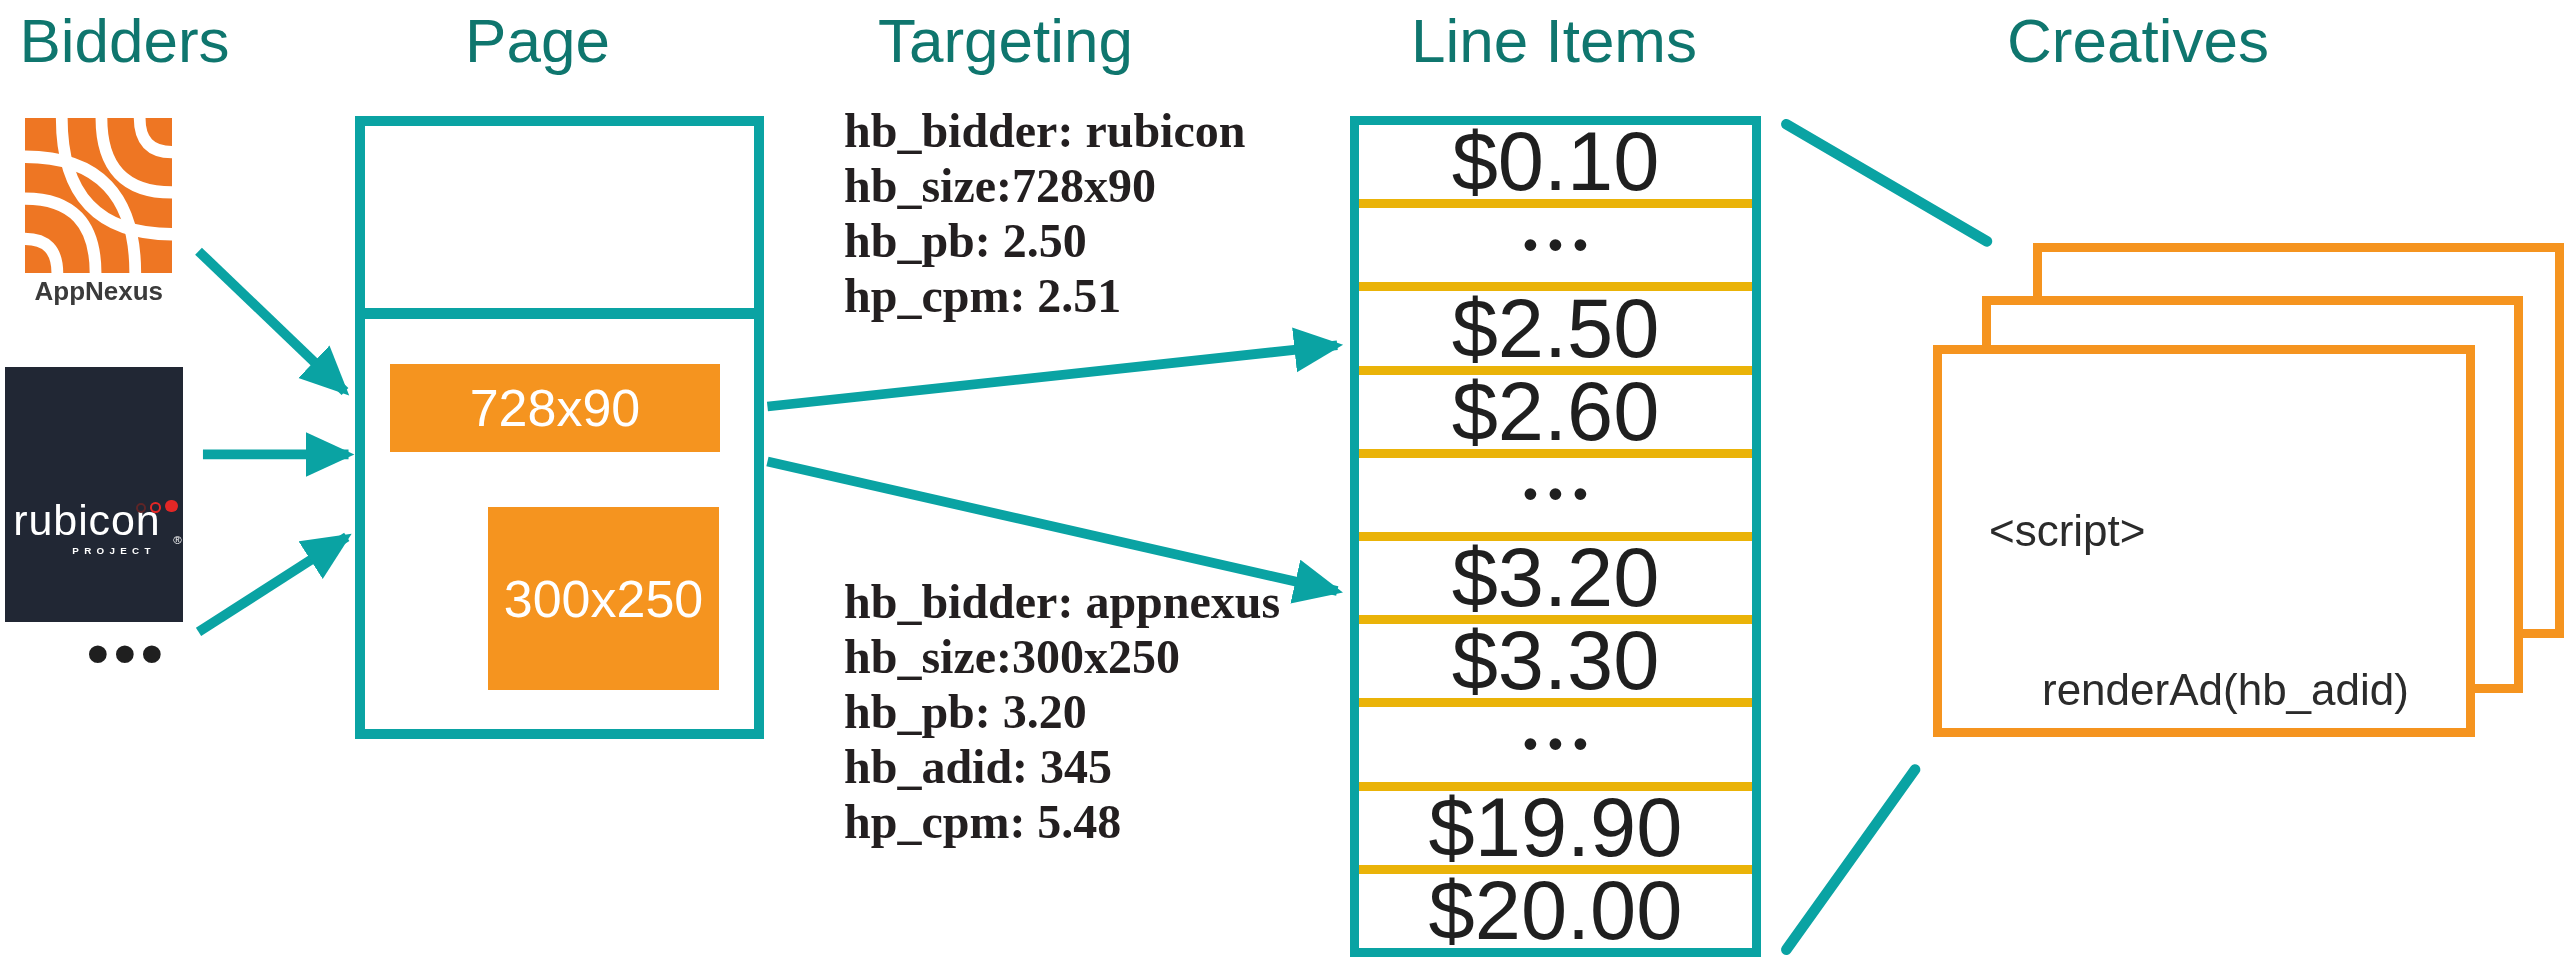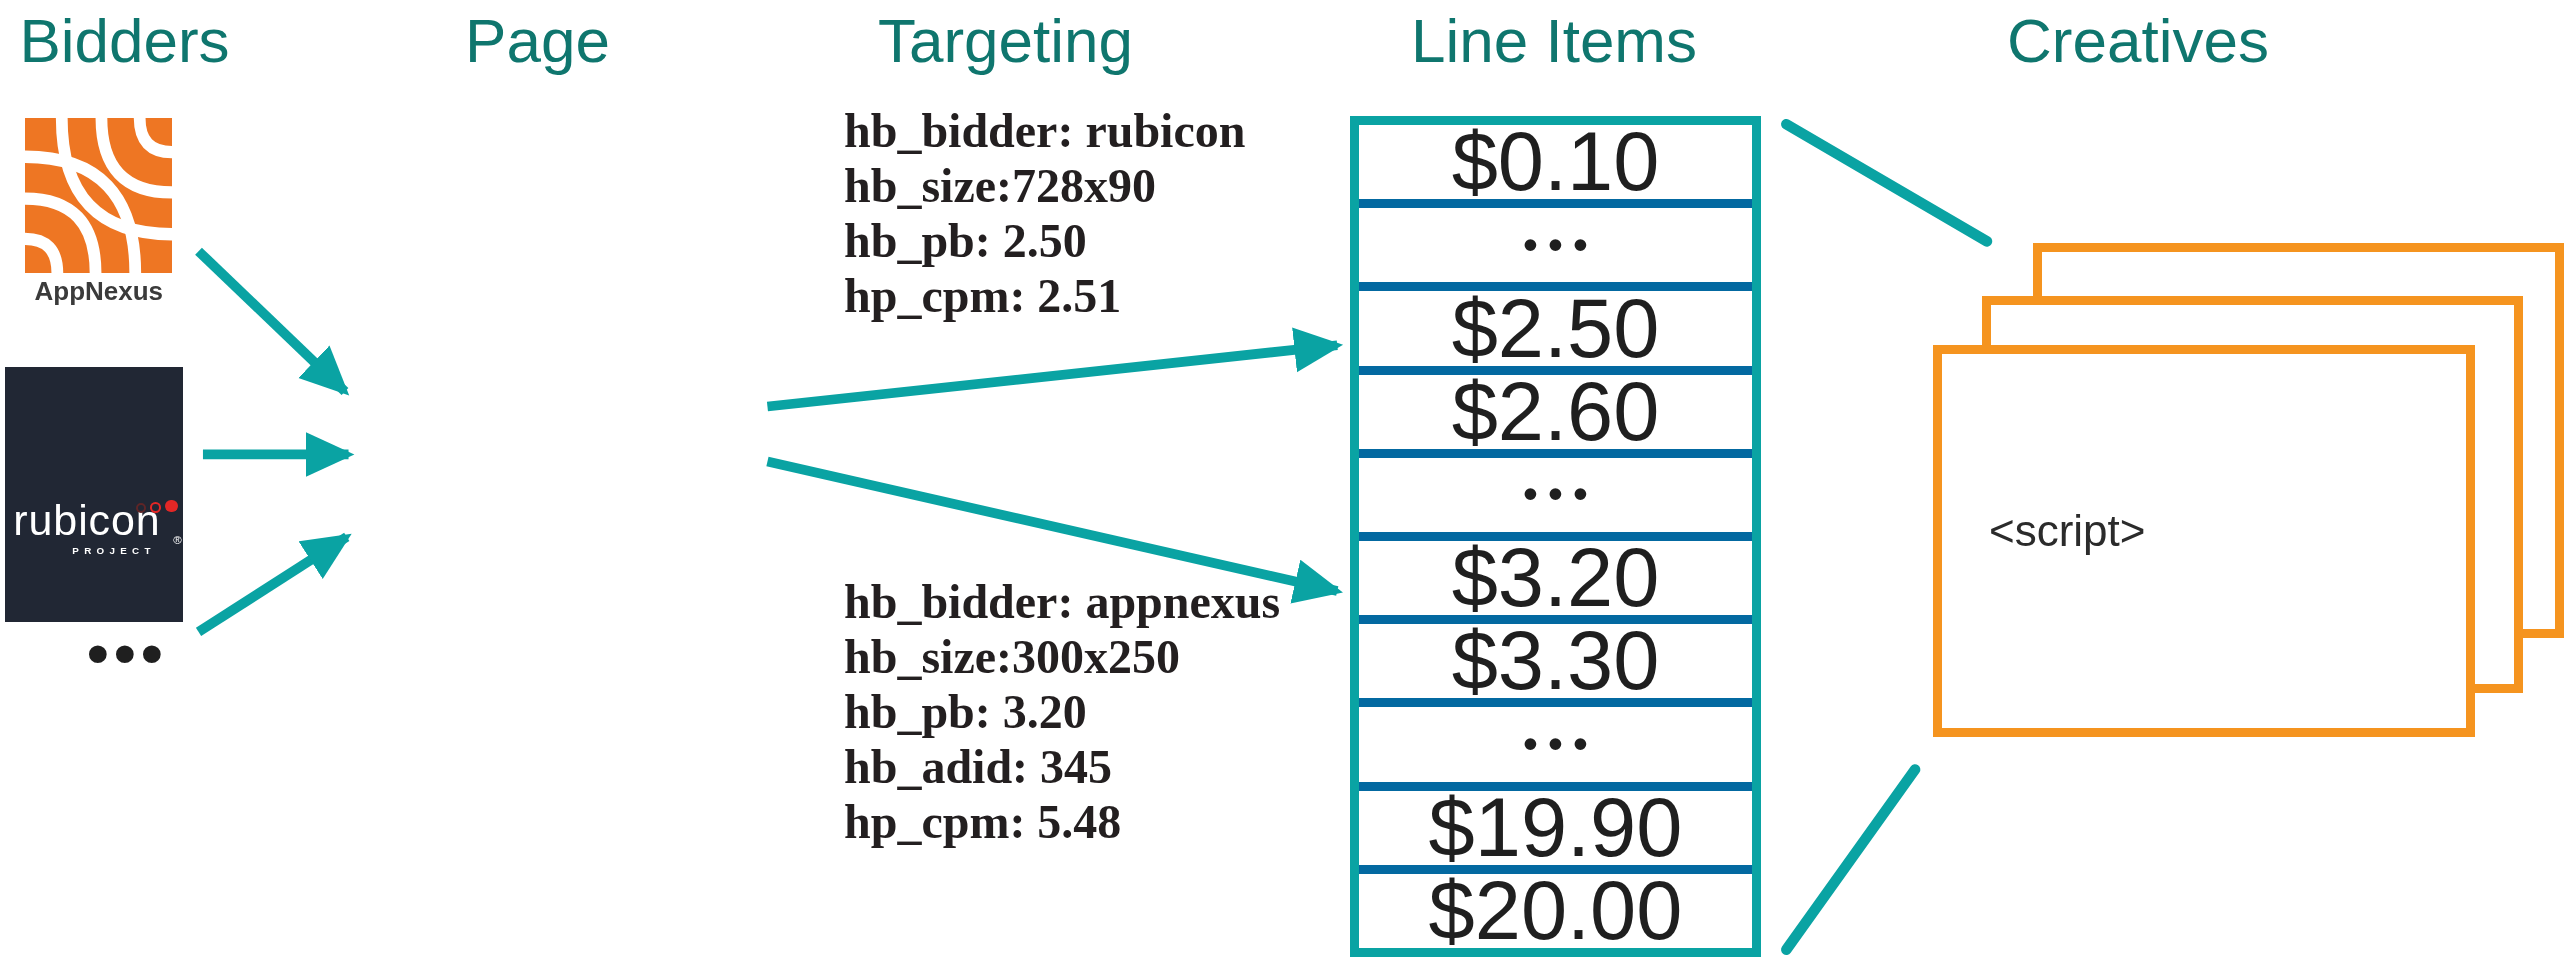--- a/index.html
+++ b/index.html
@@ -66,21 +66,21 @@
   
   .targeting-block {
     position: absolute; left: 844px;
     font-size: 48px; font-weight: bold; line-height: 55px; color: #231f20; white-space: nowrap; font-family: Liberation Serif, serif;
   }
   .tb-rubicon { top: 103px; }
   .tb-appnexus { top: 574px; }
   
   .li-table {
     position: absolute; left: 1350px; top: 116px; width: 411px; height: 841px;
-    background: #0369a1; border: 9px solid #0aa3a3; box-sizing: border-box;
+    background: #eab308; border: 9px solid #0aa3a3; box-sizing: border-box;
     display: flex; flex-direction: column; gap: 9px;
   }
   .li-row {
     background: #ffffff; flex: 1 1 0;
     display: flex; align-items: center; justify-content: center;
     font-size: 83px; color: #1f1f1f; overflow: hidden;
   }
   .li-dots { font-size: 41px; font-weight: bold; letter-spacing: 10.7px; padding-left: 10.7px; }
   
   .creative-card {
@@ -126,20 +126,29 @@
     <div class="rubicon-wordmark">rubicon</div>
     <div class="r-dot r-dot-1"></div>
     <div class="r-dot r-dot-2"></div>
     <div class="r-dot r-dot-3"></div>
     <div class="rubicon-reg">®</div>
     <div class="rubicon-project">PROJECT</div>
   </div>
 
   <div class="bidders-ellipsis">•••</div>
 
+  <div class="page-box">
+    <div class="page-divider"></div>
+    <div class="ad-slot slot-728">
+      <span>728x90</span>
+    </div>
+    <div class="ad-slot slot-300">
+      <span>300x250</span>
+    </div>
+  </div>
 
   <div class="targeting-block tb-rubicon">
     <div>hb_bidder: rubicon</div>
     <div>hb_size:728x90</div>
     <div>hb_pb: 2.50</div>
     <div>hp_cpm: 2.51</div>
   </div>
   <div class="targeting-block tb-appnexus">
     <div>hb_bidder: appnexus</div>
     <div>hb_size:300x250</div>
@@ -159,20 +168,21 @@
     <div class="li-row li-dots">•••</div>
     <div class="li-row">$19.90</div>
     <div class="li-row">$20.00</div>
   </div>
 
   <div class="creative-card card-back"></div>
   <div class="creative-card card-mid"></div>
   <div class="creative-card card-front"></div>
   <div class="creative-code">
     <div>&lt;script&gt;</div>
+    <div class="code-indent">renderAd(hb_adid)</div>
     
   </div>
 
   <svg class="flow-layer" width="2576" height="963" viewBox="0 0 2901 1085">
     <defs>
       <marker id="ah" markerWidth="5.6" markerHeight="4.8" refX="4.4" refY="2.3" orient="auto" markerUnits="strokeWidth">
         <path d="M0,0 L5,2.3 L0,4.6 Z" fill="#0aa3a3"></path>
       </marker>
     </defs>
     <line x1="223" y1="283" x2="388" y2="441" stroke="#0aa3a3" stroke-width="11" marker-end="url(#ah)"></line>

